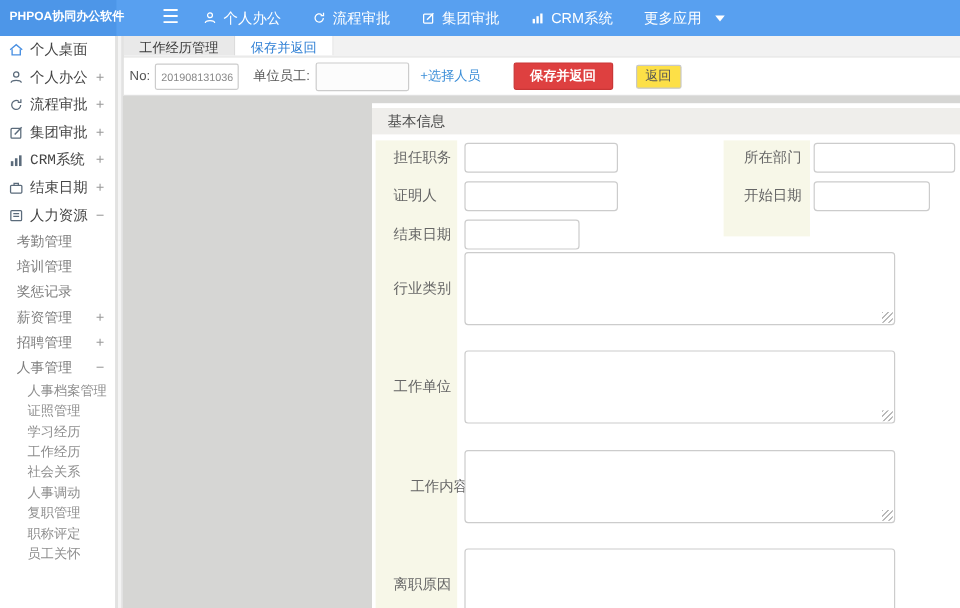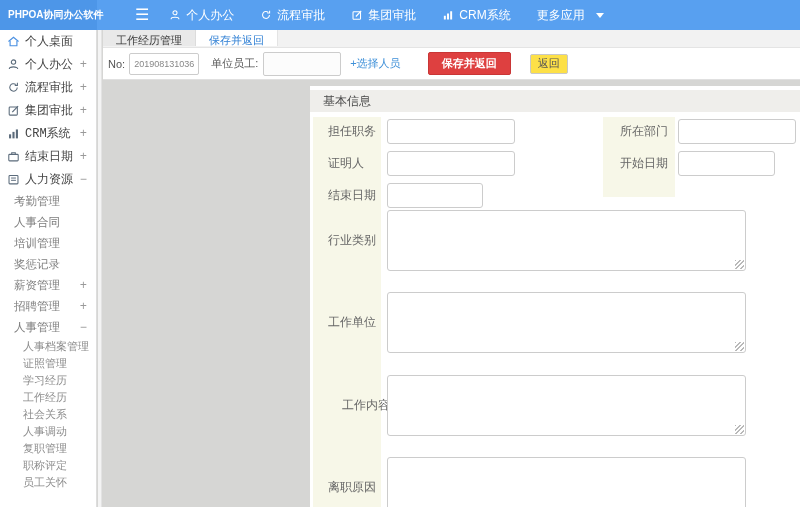--- a/index.html
+++ b/index.html
@@ -175,23 +175,20 @@
           </svg>
         </span>
       <span>人力资源</span>
       <span class="exp">−</span>
     </div>
 
     <div class="si si1">
         <span>考勤管理</span>
       </div>
     <div class="si si1">
-        <span>人事合同</span>
-      </div>
-    <div class="si si1">
         <span>培训管理</span>
       </div>
     <div class="si si1">
         <span>奖惩记录</span>
       </div>
     <div class="si si1">
         <span>薪资管理</span>
         <span class="exp">+</span>
       </div>
     <div class="si si1">

